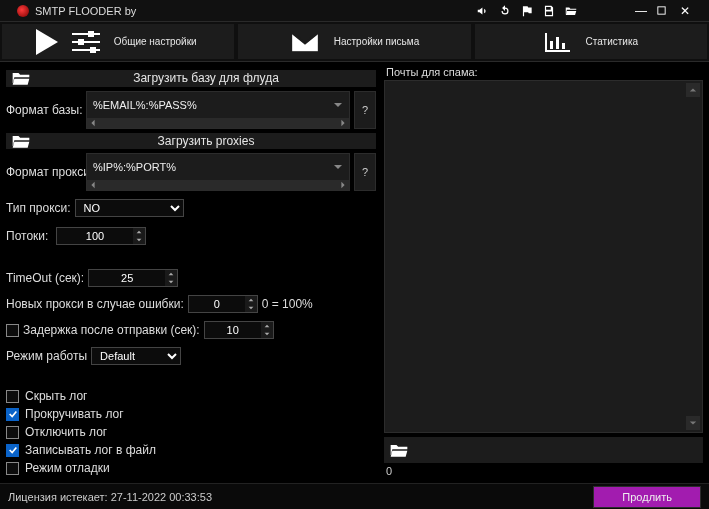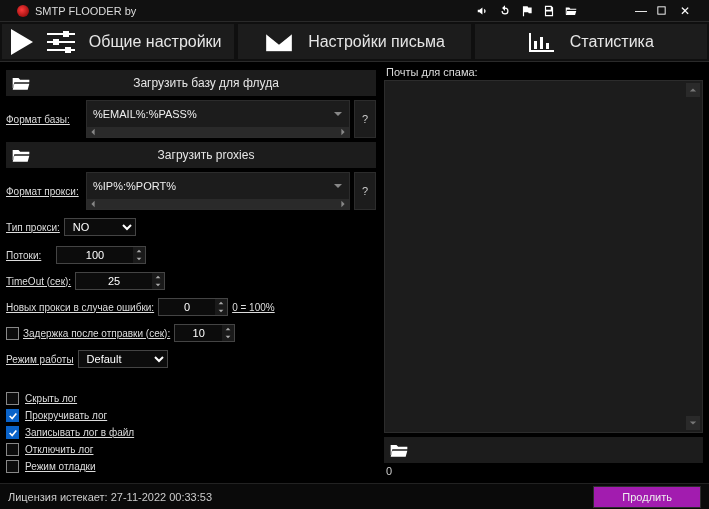--- a/index.html
+++ b/index.html
@@ -6,41 +6,41 @@
   body { background: #000; color: #fff; font-family: "Segoe UI", Arial, sans-serif; font-size: 11px; width: 709px; height: 509px; overflow: hidden; }
   .titlebar { background: #111; height: 22px; display: flex; align-items: center; padding: 0 17px; border-bottom: 1px solid #2a2a2a; }
   .titlebar .app-icon { width: 12px; height: 12px; background: radial-gradient(circle at 40% 40%, #ff3b3b, #7a0000); border-radius: 50%; margin-right: 6px; }
   .titlebar .title { flex: 0 0 auto; font-size: 11px; color: #ddd; }
   .titlebar .spacer { flex: 1; }
   .titlebar .tb-icons { display: flex; gap: 8px; align-items: center; }
   .tb-icons svg { width: 14px; height: 14px; fill: #fff; display:block; }
   .tb-icons .winbtn { width:14px; text-align:center; color:#fff; font-size:12px; line-height:14px; cursor:pointer; }
 
   .tabs { display: flex; height: 40px; background: #0f0f0f; border-bottom: 1px solid #2a2a2a; }
-  .tab { flex: 1; display: flex; align-items: center; justify-content: center; gap: 14px; background: #1c1c1c; margin: 2px; color: #e6e6e6; font-size: 16px; cursor:pointer; }
+  .tab { flex: 1; display: flex; align-items: center; justify-content: center; gap: 14px; background: #1c1c1c; margin: 2px; color: #e6e6e6; font-size: 10px; cursor:pointer; }
   .tab:first-child { margin-left: 2px; }
   .tab .tab-icon { display:flex; align-items:center; }
   .tab svg { fill: #fff; }
   .tab .play { width:0; height:0; border-left: 22px solid #fff; border-top: 13px solid transparent; border-bottom: 13px solid transparent; }
   .tab .sliders { width:28px; height:22px; position:relative; }
   .sliders .row { position:absolute; left:0; right:0; height:2px; background:#fff; }
   .sliders .r1 { top:2px; } .sliders .r2 { top:10px; } .sliders .r3 { top:18px; }
   .sliders .knob { position:absolute; width:6px; height:6px; background:#fff; top:-2px; }
   .sliders .k1{ left:16px; top:0;} .sliders .k2{ left:6px; top:8px;} .sliders .k3{ left:18px; top:16px;}
 
   .content { display:flex; height: calc(509px - 22px - 40px - 26px); }
   .left { width: 382px; padding: 8px 6px; display:flex; flex-direction:column; gap:4px; }
   .right { flex:1; padding: 4px 6px 4px 2px; display:flex; flex-direction:column; }
 
   .band { display:flex; align-items:center; background:#1c1c1c; height:26px; padding: 0 4px; gap:8px; }
   .band .folder-icon { width:22px; display:flex; justify-content:center; }
   .band .band-label { flex:1; text-align:center; color:#e6e6e6; font-size:12px; }
 
   .row { display:flex; align-items:center; gap:4px; }
-  .lbl { color:#ddd; font-size:10px; white-space:nowrap;text-decoration:underline; }
+  .lbl { color:#ddd; font-size:12px; white-space:nowrap; }
 
   .combo { background:#1c1c1c; border:1px solid #2c2c2c; color:#fff; height:24px; display:flex; flex-direction:column; }
   .combo-main { flex:1; display:flex; align-items:center; padding: 0 6px; position:relative; }
   .combo-main .val { flex:1; font-size:11px; color:#eee; }
   .combo-main .dd { width:10px; height:10px; }
   .combo-scroll { height:10px; display:flex; align-items:center; justify-content:space-between; background:#2a2a2a; padding:0 2px; }
   .combo-scroll .arr { width:8px; height:8px; fill:#888; }
   .qmark { width:22px; height:38px; background:#1c1c1c; display:flex; align-items:center; justify-content:center; color:#ccc; border:1px solid #2c2c2c; cursor:pointer; }
 
   .simple-select { background:#0c0c0c; color:#fff; border:1px solid #444; height:18px; font-size:11px; padding: 0 4px; }
@@ -213,21 +213,21 @@
                 <path d="M3 1l4 4-4 4z"></path>
               </svg>
           </div>
         </div>
       </div>
       <div class="qmark">?</div>
     </div>
 
     <div class="row" style="margin-top:4px">
       <div class="lbl">Тип прокси:</div>
-      <select class="simple-select" style="width:72px"><option>NO</option></select>
+      <select class="simple-select" style="width:109px"><option>NO</option></select>
     </div>
 
     <div class="row" style="margin-top:6px">
       <div class="lbl" style="width:46px">Потоки:</div>
       <div class="spinner" style="width:90px">
         <div class="spv">100</div>
         <div class="spbtns">
             <div>
               <svg viewBox="0 0 10 10">
                 <path d="M1 7l4-4 4 4z"></path>
@@ -235,21 +235,21 @@
             </div>
             <div>
               <svg viewBox="0 0 10 10">
                 <path d="M1 3l4 4 4-4z"></path>
               </svg>
             </div>
           </div>
       </div>
     </div>
 
-    <div class="row" style="margin-top:4px">
+    <div class="row" style="margin-top:20px">
       <div class="lbl">TimeOut (сек):</div>
       <div class="spinner" style="width:90px">
         <div class="spv">25</div>
         <div class="spbtns">
             <div>
               <svg viewBox="0 0 10 10">
                 <path d="M1 7l4-4 4 4z"></path>
               </svg>
             </div>
             <div>
@@ -279,21 +279,21 @@
           </div>
       </div>
       <div class="lbl">0 = 100%</div>
     </div>
 
     <div class="row" style="margin-top:4px">
       <div class="chk">
           <div class="box"></div>
         </div>
       <div class="lbl">Задержка после отправки (сек):</div>
-      <div class="spinner" style="width:61px">
+      <div class="spinner" style="width:70px">
         <div class="spv">10</div>
         <div class="spbtns">
             <div>
               <svg viewBox="0 0 10 10">
                 <path d="M1 7l4-4 4 4z"></path>
               </svg>
             </div>
             <div>
               <svg viewBox="0 0 10 10">
                 <path d="M1 3l4 4 4-4z"></path>
@@ -314,30 +314,30 @@
       </div>
     <div class="chk">
         <div class="box checked">
           <svg viewBox="0 0 12 12">
             <path d="M2 6l3 3 5-6" fill="none" stroke="#fff" stroke-width="2"></path>
           </svg>
         </div>
         <span class="lbl">Прокручивать лог</span>
       </div>
     <div class="chk">
+        <div class="box"></div>
+        <span class="lbl">Отключить лог</span>
+      </div>
+    <div class="chk">
         <div class="box checked">
           <svg viewBox="0 0 12 12">
             <path d="M2 6l3 3 5-6" fill="none" stroke="#fff" stroke-width="2"></path>
           </svg>
         </div>
         <span class="lbl">Записывать лог в файл</span>
-      </div>
-    <div class="chk">
-        <div class="box"></div>
-        <span class="lbl">Отключить лог</span>
       </div>
     <div class="chk">
         <div class="box"></div>
         <span class="lbl">Режим отладки</span>
       </div>
 
   </div>
 
   <div class="right">
     <div class="spam-label">Почты для спама:</div>

